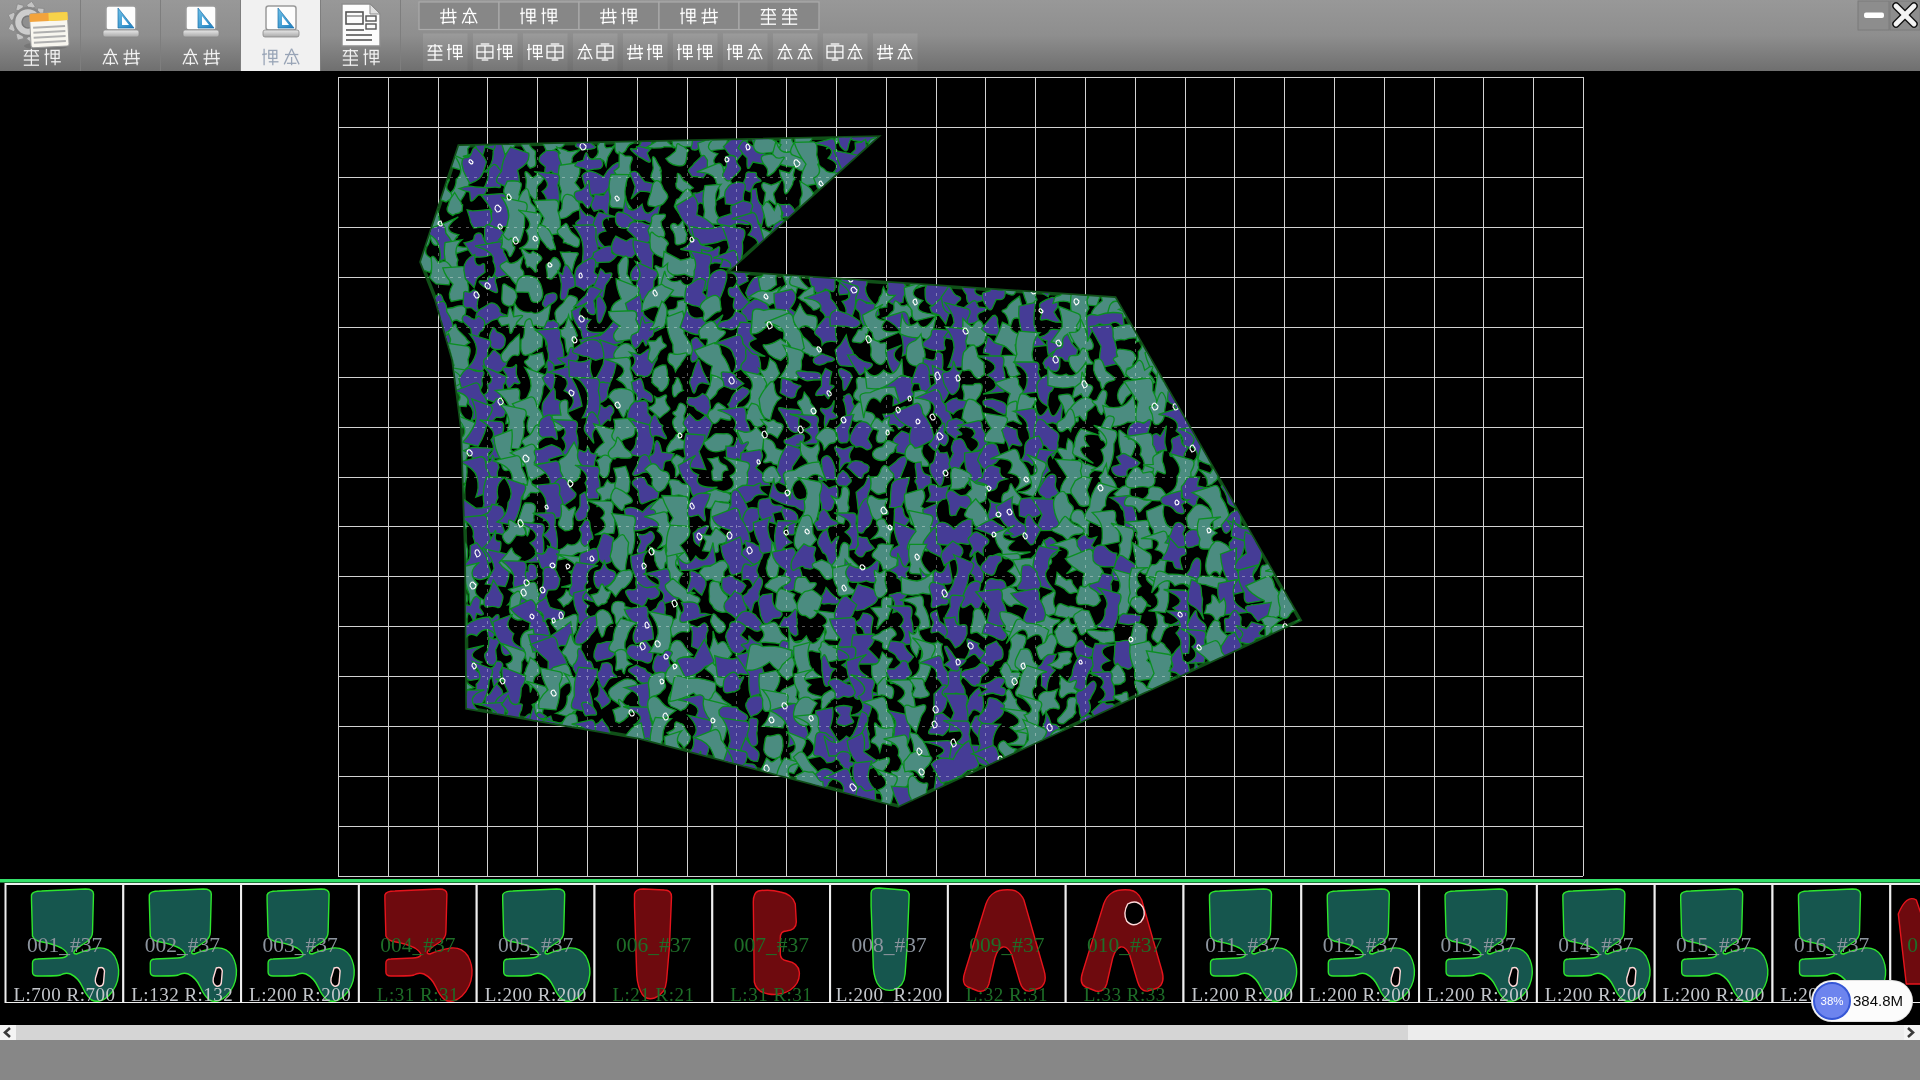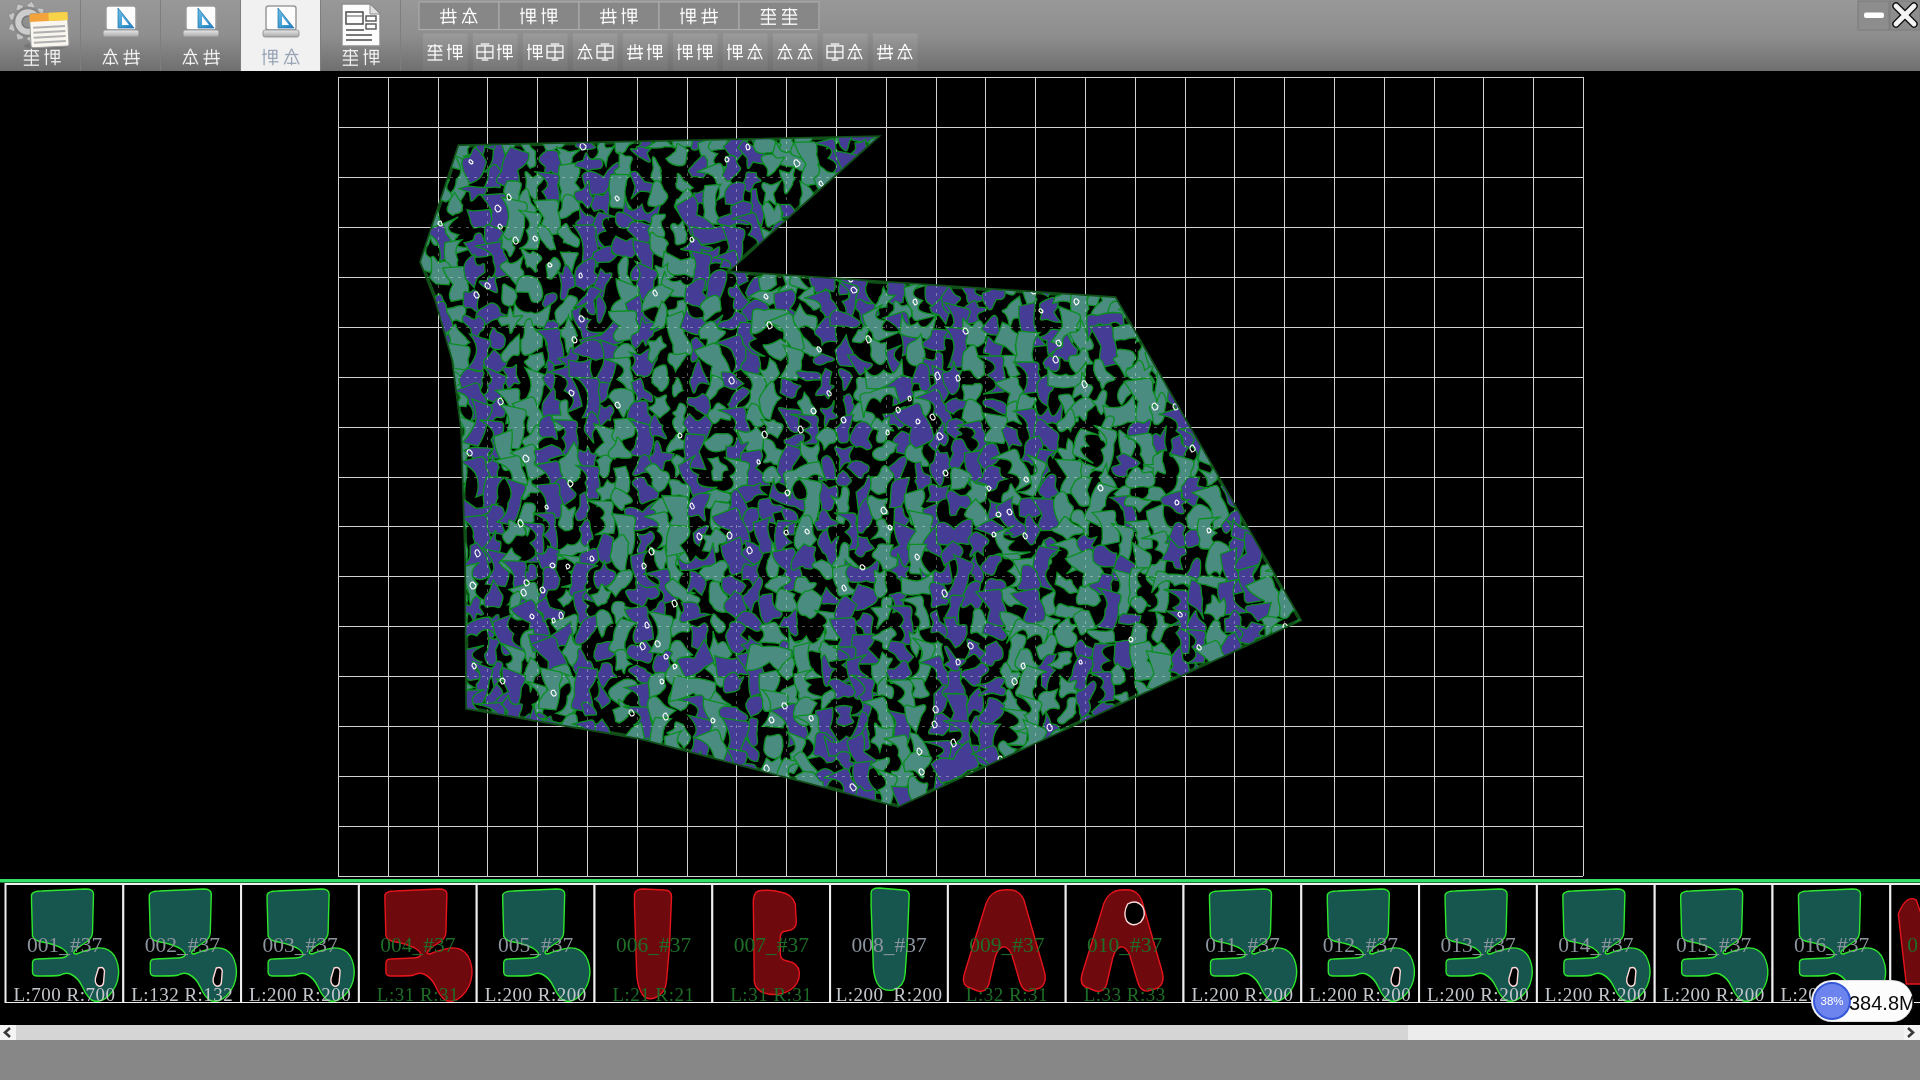--- a/index.html
+++ b/index.html
@@ -1650,13 +1650,13 @@
 <div style="position:absolute;left:1904px;top:1025px;width:16px;height:15px;background:#F4F4F4"></div>
 <div style="position:absolute;left:16px;top:1025px;width:1392px;height:15px;background:#D5D5D5"></div>
 <svg width="1920" height="15" style="position:absolute;left:0;top:1025px">
 <path d="M10,3 L5,7.5 L10,12" fill="none" stroke="#3a3a3a" stroke-width="2.6"></path>
 <path d="M1908,3 L1913,7.5 L1908,12" fill="none" stroke="#3a3a3a" stroke-width="2.6"></path>
 </svg>
 <div style="position:absolute;left:0;top:1040px;width:1920px;height:40px;background:#878787"></div>
 <div style="position:absolute;left:1812px;top:981px;width:100px;height:40px;background:#FCFCFC;border-radius:20px;box-shadow:0 0 0 1px #e2e2e2"></div>
 <div style="position:absolute;left:1813px;top:982px;width:38px;height:38px;background:#6D84EE;border:2.5px solid #3657D6;border-radius:50%;box-sizing:border-box"></div>
 <div style="position:absolute;left:1813px;top:995px;width:38px;text-align:center;font-size:11.5px;color:#fff;font-family:'Liberation Sans',sans-serif">38%</div>
-<div style="position:absolute;left:1849px;top:992px;width:58px;text-align:center;font-size:20px;color:#0a0a0a;font-family:'Liberation Sans',sans-serif">384.8M</div>
+<div style="position:absolute;left:1849px;top:992px;width:58px;text-align:center;font-size:15px;color:#0a0a0a;font-family:'Liberation Sans',sans-serif">384.8M</div>
 
 </body></html>

